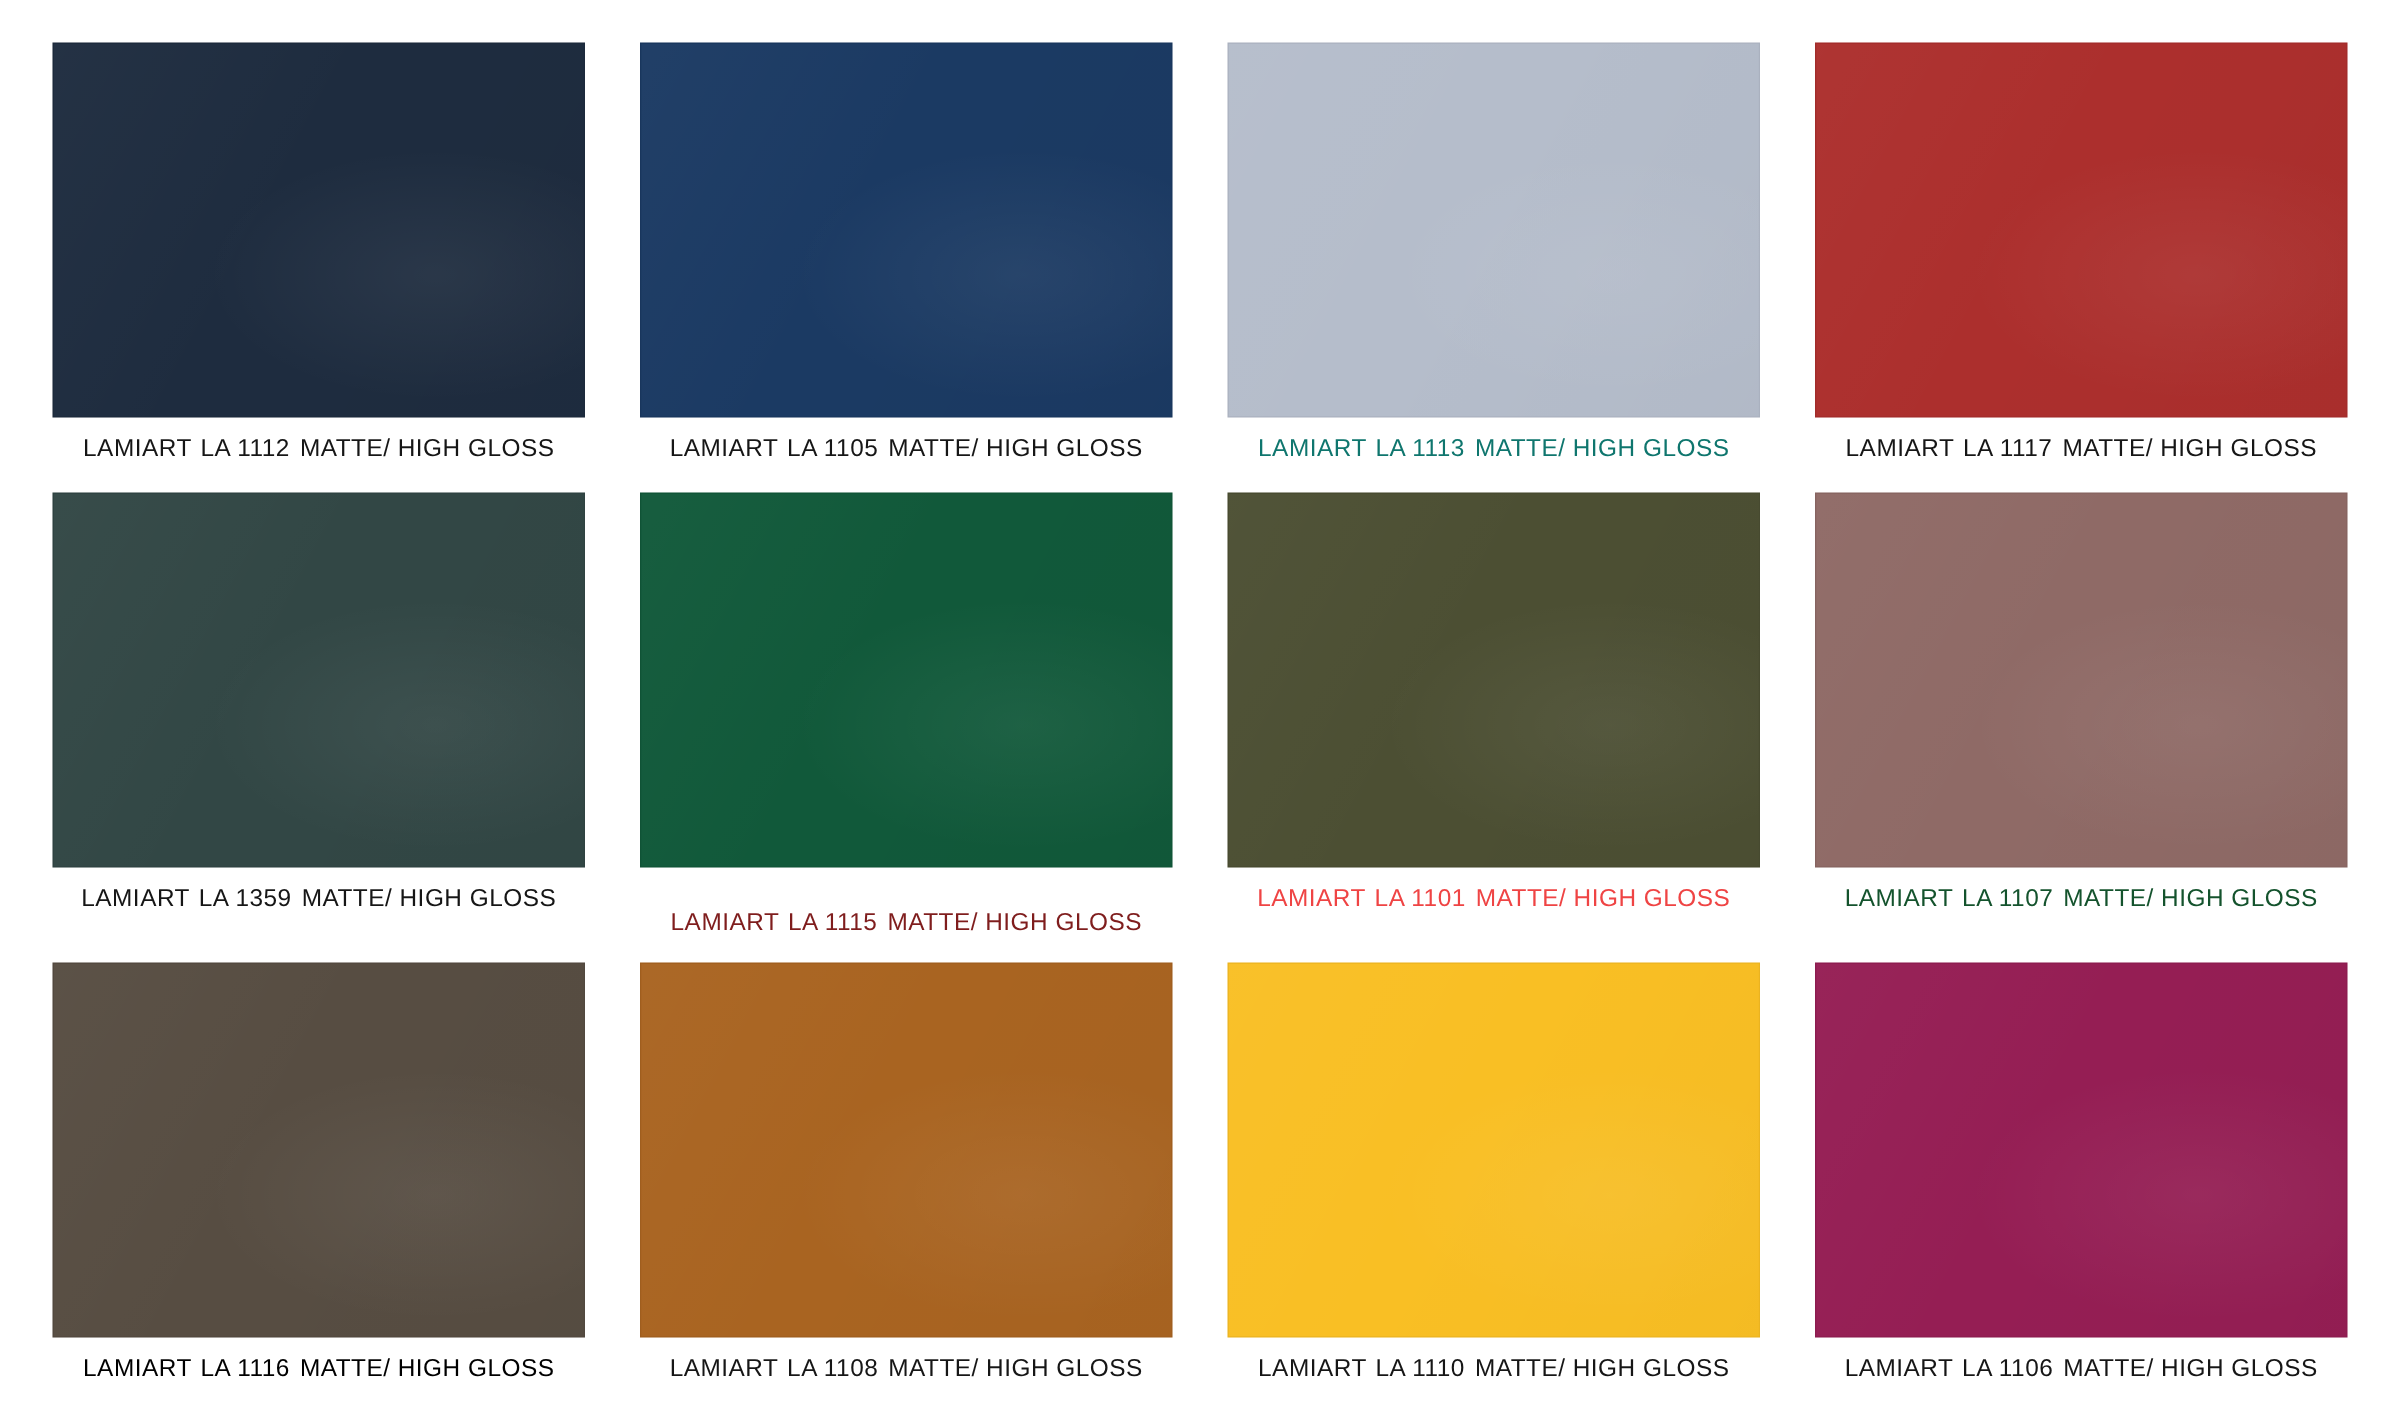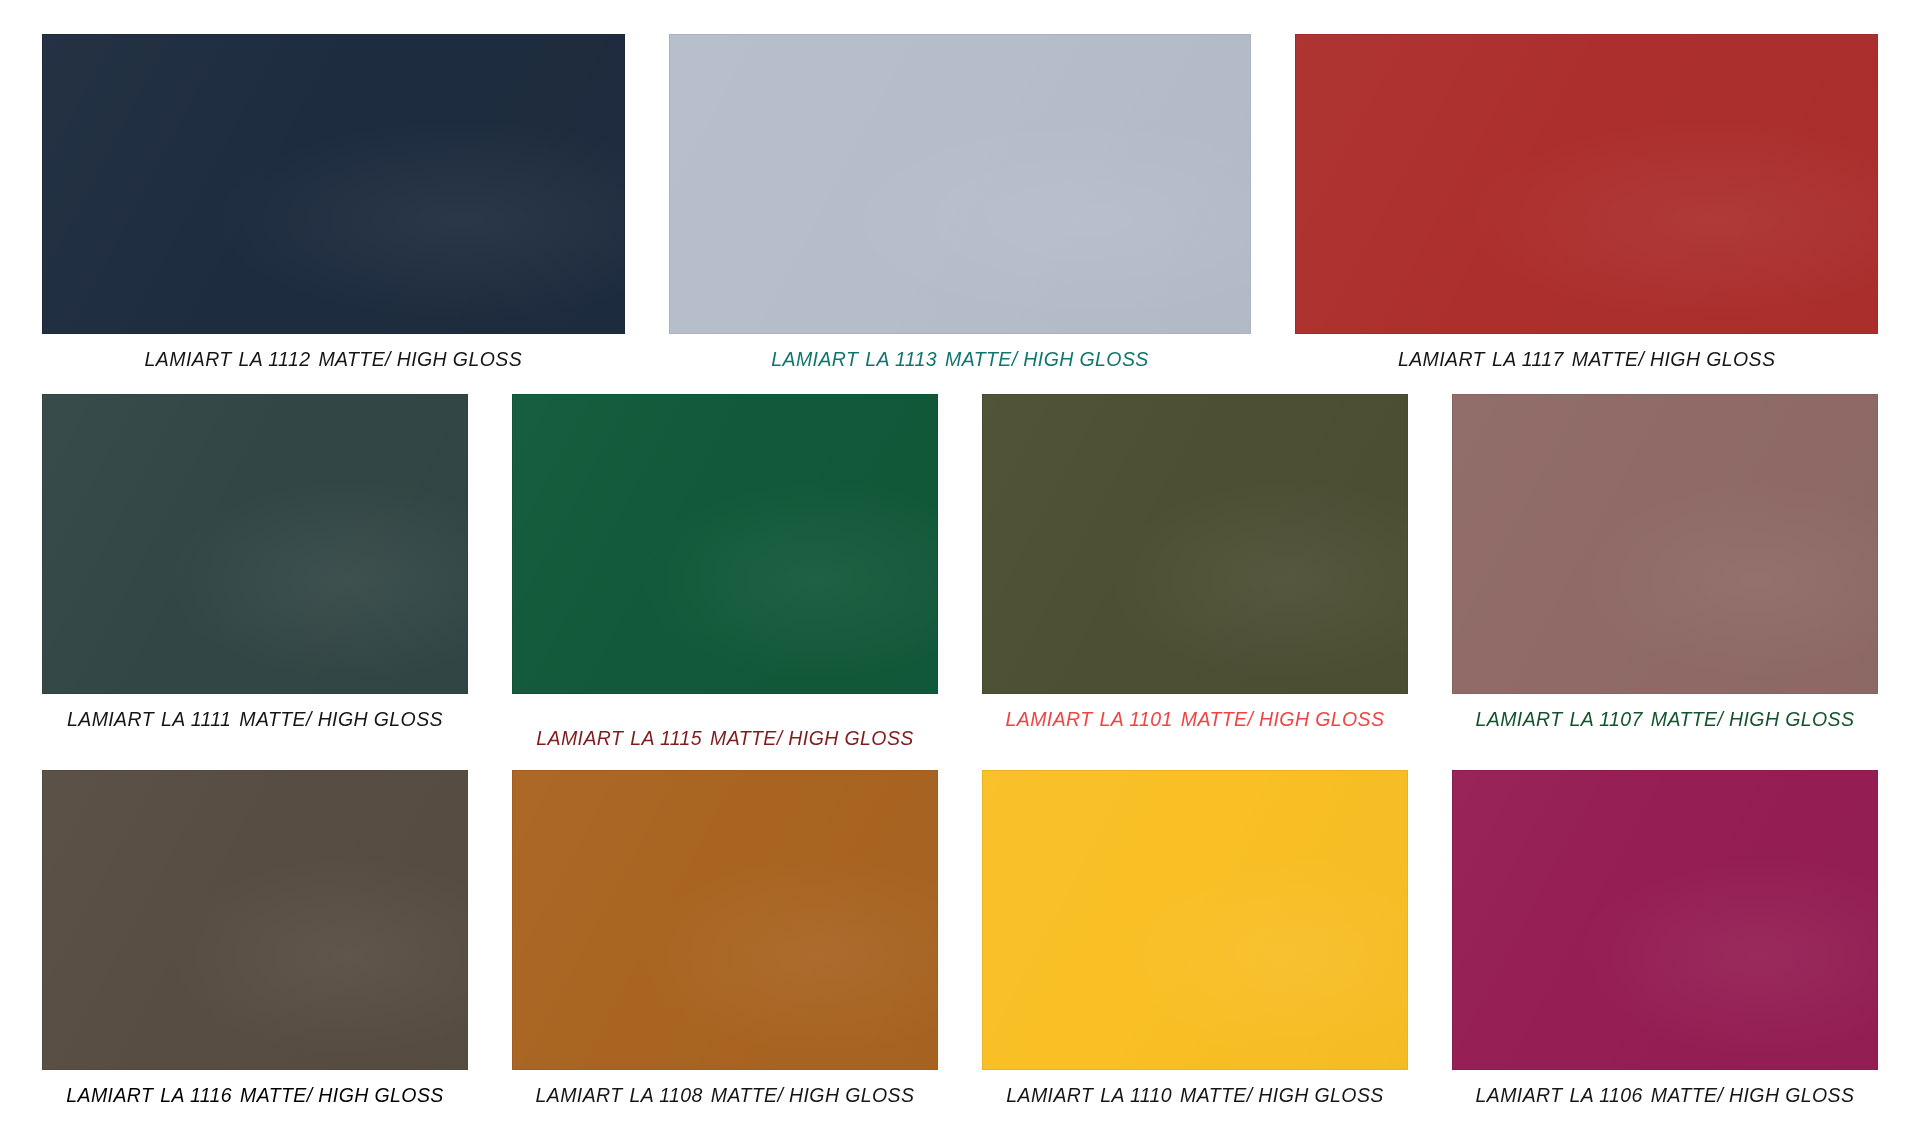--- a/index.html
+++ b/index.html
@@ -66,21 +66,20 @@
 
   .swatch-label {
     margin-top: 15px;
     font-size: 19.5px;
     letter-spacing: 0.4px;
     color: #161616;
     white-space: nowrap;
     text-align: center;
     font-weight: 400;
     line-height: 1.1;
-    font-style: italic;
   }
 
   .swatch-label .brand { margin-right: 7px; }
   .swatch-label .code  { margin-right: 8px; }
   .swatch-label .finish { }
 
   
   .swatch-row.row-1 .swatch-chip { height: 300px; }
   .swatch-row.row-2 .swatch-chip { height: 300px; }
   .swatch-row.row-3 .swatch-chip { height: 300px; }
@@ -95,20 +94,26 @@
 
   <div class="swatch-row row-1">
 
     <div class="swatch-cell">
       <div class="swatch-chip" style="background-color: rgb(30, 44, 63);"></div>
       <div class="swatch-label" style="color: rgb(22, 22, 22);">
         <span class="brand">LAMIART</span><span class="code">LA 1112</span><span class="finish">MATTE/ HIGH GLOSS</span>
       </div>
     </div>
 
+    <div class="swatch-cell">
+      <div class="swatch-chip" style="background-color: rgb(27, 58, 99);"></div>
+      <div class="swatch-label" style="color: rgb(22, 22, 22);">
+        <span class="brand">LAMIART</span><span class="code">LA 1105</span><span class="finish">MATTE/ HIGH GLOSS</span>
+      </div>
+    </div>
 
     <div class="swatch-cell">
       <div class="swatch-chip" style="background-color: rgb(181, 189, 203);"></div>
       <div class="swatch-label" style="color: #0f766e;">
         <span class="brand">LAMIART</span><span class="code">LA 1113</span><span class="finish">MATTE/ HIGH GLOSS</span>
       </div>
     </div>
 
     <div class="swatch-cell">
       <div class="swatch-chip" style="background-color: rgb(172, 47, 45);"></div>
@@ -117,21 +122,21 @@
       </div>
     </div>
 
   </div>
 
   <div class="swatch-row row-2">
 
     <div class="swatch-cell">
       <div class="swatch-chip" style="background-color: rgb(50, 71, 69);"></div>
       <div class="swatch-label" style="color: rgb(22, 22, 22);">
-        <span class="brand">LAMIART</span><span class="code">LA 1111</span><span class="finish">MATTE/ HIGH GLOSS</span>
+        <span class="brand">LAMIART</span><span class="code">LA 1359</span><span class="finish">MATTE/ HIGH GLOSS</span>
       </div>
     </div>
 
     <div class="swatch-cell">
       <div class="swatch-chip" style="background-color: rgb(17, 89, 58);"></div>
       <div class="swatch-label" style="color: #7f1d1d; margin-top: 34px;">
         <span class="brand">LAMIART</span><span class="code">LA 1115</span><span class="finish">MATTE/ HIGH GLOSS</span>
       </div>
     </div>
 

